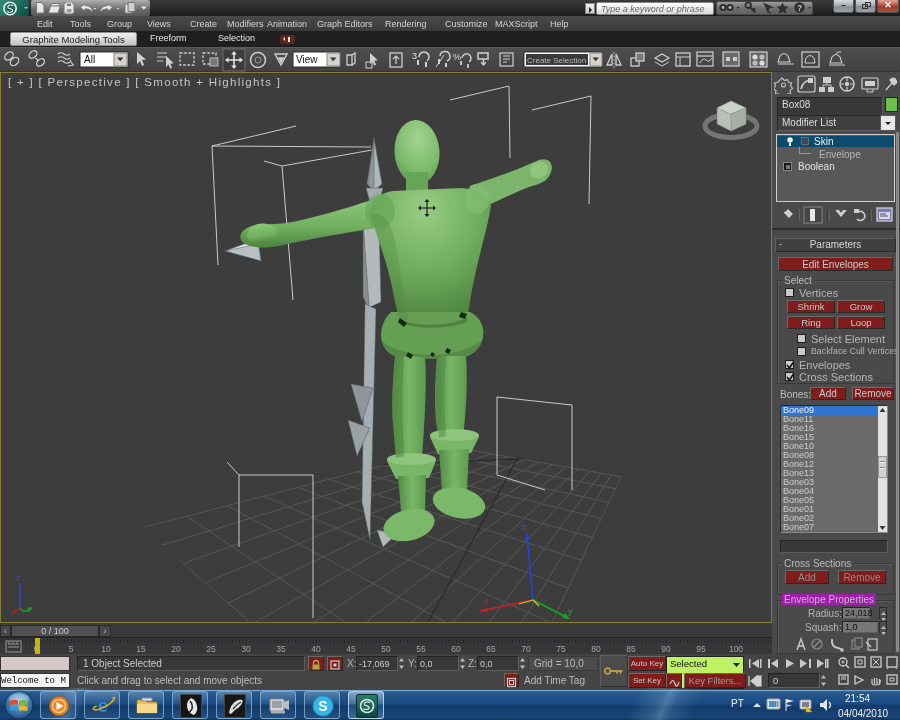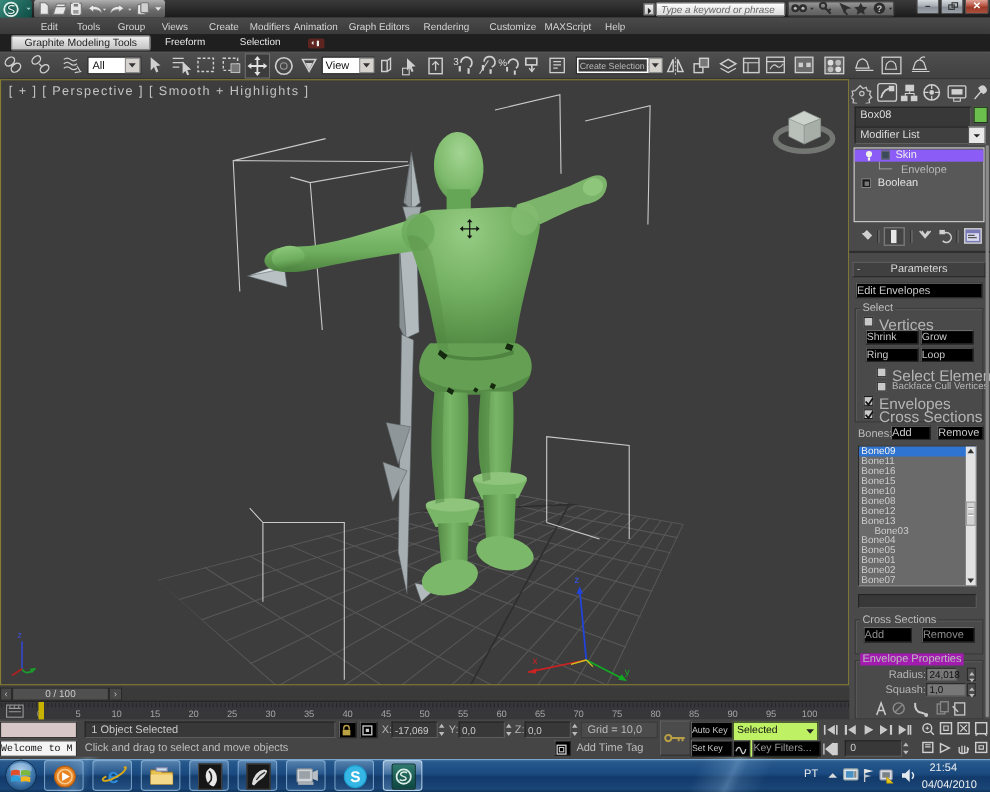--- a/index.html
+++ b/index.html
@@ -1,21 +1,21 @@
 <!DOCTYPE html>
 <html><head><meta charset="utf-8"><title>max</title><style>
 *{margin:0;padding:0;box-sizing:border-box}
 html,body{width:900px;height:720px;overflow:hidden}
 body{font-family:"Liberation Sans",sans-serif;background:#444;position:relative}
 .abs{position:absolute}
 .txt{color:#d6d6d6;font-size:11px;white-space:nowrap}
 .mtx{color:#d4d4d4;font-size:9px;white-space:nowrap;top:2.5px}
-.plb{position:absolute;color:#b5b5b5;font-size:14px;white-space:nowrap}
+.plb{position:absolute;color:#b5b5b5;font-size:11px;white-space:nowrap}
 .sunk{background:#383838;border:1px solid;border-color:#242424 #5d5d5d #5d5d5d #242424}
-.btn{background:#000000;border:1px solid;border-color:#6a6a6a #292929 #292929 #6a6a6a;color:#c9c9c9;}
+.btn{background:#7f1d1d;border:1px solid;border-color:#6a6a6a #292929 #292929 #6a6a6a;color:#c9c9c9;text-align:center}
 .cb{width:9px;height:9px;background:#c9c9c9;border:1px solid #1d1d1d;display:inline-block}
 .tbtn{position:absolute;top:1px;width:36px;height:28px;border:1px solid rgba(150,190,225,.7);border-radius:3px;background:linear-gradient(rgba(190,220,245,.30),rgba(120,170,215,.12) 45%,rgba(30,70,110,.25) 50%,rgba(90,140,190,.18))}
 .tbtn.active{background:linear-gradient(rgba(215,235,252,.55),rgba(160,200,235,.3) 45%,rgba(60,110,160,.35) 50%,rgba(130,175,215,.35));border-color:rgba(200,225,245,.8)}
 </style></head><body>
 
 <div class="abs" style="left:0;top:0;width:900px;height:16px;background:linear-gradient(#3a3a3a,#1b1b1b)">
 
   <div class="abs" style="left:0;top:0;width:29px;height:17px;background:linear-gradient(135deg,#37897c,#0c4a42);border-radius:0 3px 3px 0">
     <svg class="abs" style="left:2px;top:1px" width="17" height="15" viewBox="0 0 17 15">
       <circle cx="8" cy="7.5" r="6.2" fill="none" stroke="#dff0ea" stroke-width="1.6"></circle>
@@ -390,21 +390,21 @@
 
   <div class="abs sunk" style="left:5px;top:25px;width:106px;height:29px;color:#ddd;font-size:10px;line-height:13px;padding-left:4px">Box08</div>
   <div class="abs" style="left:113px;top:25px;width:13px;height:15px;background:#6abf4d;border:1px solid #222"></div>
 
   <div class="abs sunk" style="left:5px;top:43px;width:106px;height:16px;color:#ddd;font-size:10px;line-height:14px;padding-left:4px;background:#404040">Modifier List</div>
   <div class="abs" style="left:108px;top:43px;width:16px;height:16px;background:#e8e8e8;border:1px solid #555">
     <div class="abs" style="left:4px;top:6px;width:0;height:0;border:3.5px solid transparent;border-top-color:#222"></div>
   </div>
 
   <div class="abs" style="left:4px;top:62px;width:119px;height:68px;background:#585858;border:1px solid #cfcfcf">
-    <div class="abs" style="left:0;top:1px;width:117px;height:11px;background:#8b5cf6">
+    <div class="abs" style="left:0;top:1px;width:117px;height:11px;background:#0c4a6e">
       <svg class="abs" style="left:8px;top:0px" width="10" height="11" viewBox="0 0 10 11">
           <circle cx="5" cy="4" r="2.8" fill="#f2f2e8"></circle>
           <rect x="4" y="7" width="2" height="3" fill="#f2f2e8"></rect>
         </svg>
       <div class="abs" style="left:24px;top:1px;width:8px;height:8px;background:#3a4a58;border:1px solid #667"></div>
       <div class="abs" style="left:37px;top:0;color:#eee;font-size:10px">Skin</div>
     </div>
     <div class="abs" style="left:22px;top:12px;width:12px;height:7px;border-left:1px solid #999;border-bottom:1px solid #999"></div>
     <div class="abs" style="left:42px;top:14px;color:#b9b9b9;font-size:10px">Envelope</div>
     <div class="abs" style="left:6px;top:27px;width:9px;height:9px;background:#1a1a1a;border:1px solid #888">
@@ -467,21 +467,21 @@
 
   <div class="abs" style="left:8px;top:333px;width:108px;height:128px;background:#6a6a6a;border:1px solid;border-color:#2a2a2a #888 #888 #2a2a2a">
     <div style="background:#2f74d0;color:#f0f0f0;font-size:9px;height:9px;line-height:9px;padding-left:2px">Bone09</div>
     <div style="color:#cccccc;font-size:9px;height:9px;line-height:9px;padding-left:2px">Bone11</div>
     <div style="color:#cccccc;font-size:9px;height:9px;line-height:9px;padding-left:2px">Bone16</div>
     <div style="color:#cccccc;font-size:9px;height:9px;line-height:9px;padding-left:2px">Bone15</div>
     <div style="color:#cccccc;font-size:9px;height:9px;line-height:9px;padding-left:2px">Bone10</div>
     <div style="color:#cccccc;font-size:9px;height:9px;line-height:9px;padding-left:2px">Bone08</div>
     <div style="color:#cccccc;font-size:9px;height:9px;line-height:9px;padding-left:2px">Bone12</div>
     <div style="color:#cccccc;font-size:9px;height:9px;line-height:9px;padding-left:2px">Bone13</div>
-    <div style="color:#cccccc;font-size:9px;height:9px;line-height:9px;padding-left:14px">Bone03</div>
+    <div style="color:#cccccc;font-size:9px;height:9px;line-height:9px;padding-left:2px">Bone03</div>
     <div style="color:#cccccc;font-size:9px;height:9px;line-height:9px;padding-left:2px">Bone04</div>
     <div style="color:#cccccc;font-size:9px;height:9px;line-height:9px;padding-left:2px">Bone05</div>
     <div style="color:#cccccc;font-size:9px;height:9px;line-height:9px;padding-left:2px">Bone01</div>
     <div style="color:#cccccc;font-size:9px;height:9px;line-height:9px;padding-left:2px">Bone02</div>
     <div style="color:#cccccc;font-size:9px;height:9px;line-height:9px;padding-left:2px">Bone07</div>
   </div>
 
   <div class="abs" style="left:106px;top:334px;width:9px;height:126px;background:#e2e2e2">
     <svg class="abs" style="left:0;top:0" width="9" height="9">
         <path d="M4.5 2 l-3 4 h6z" fill="#333"></path>

